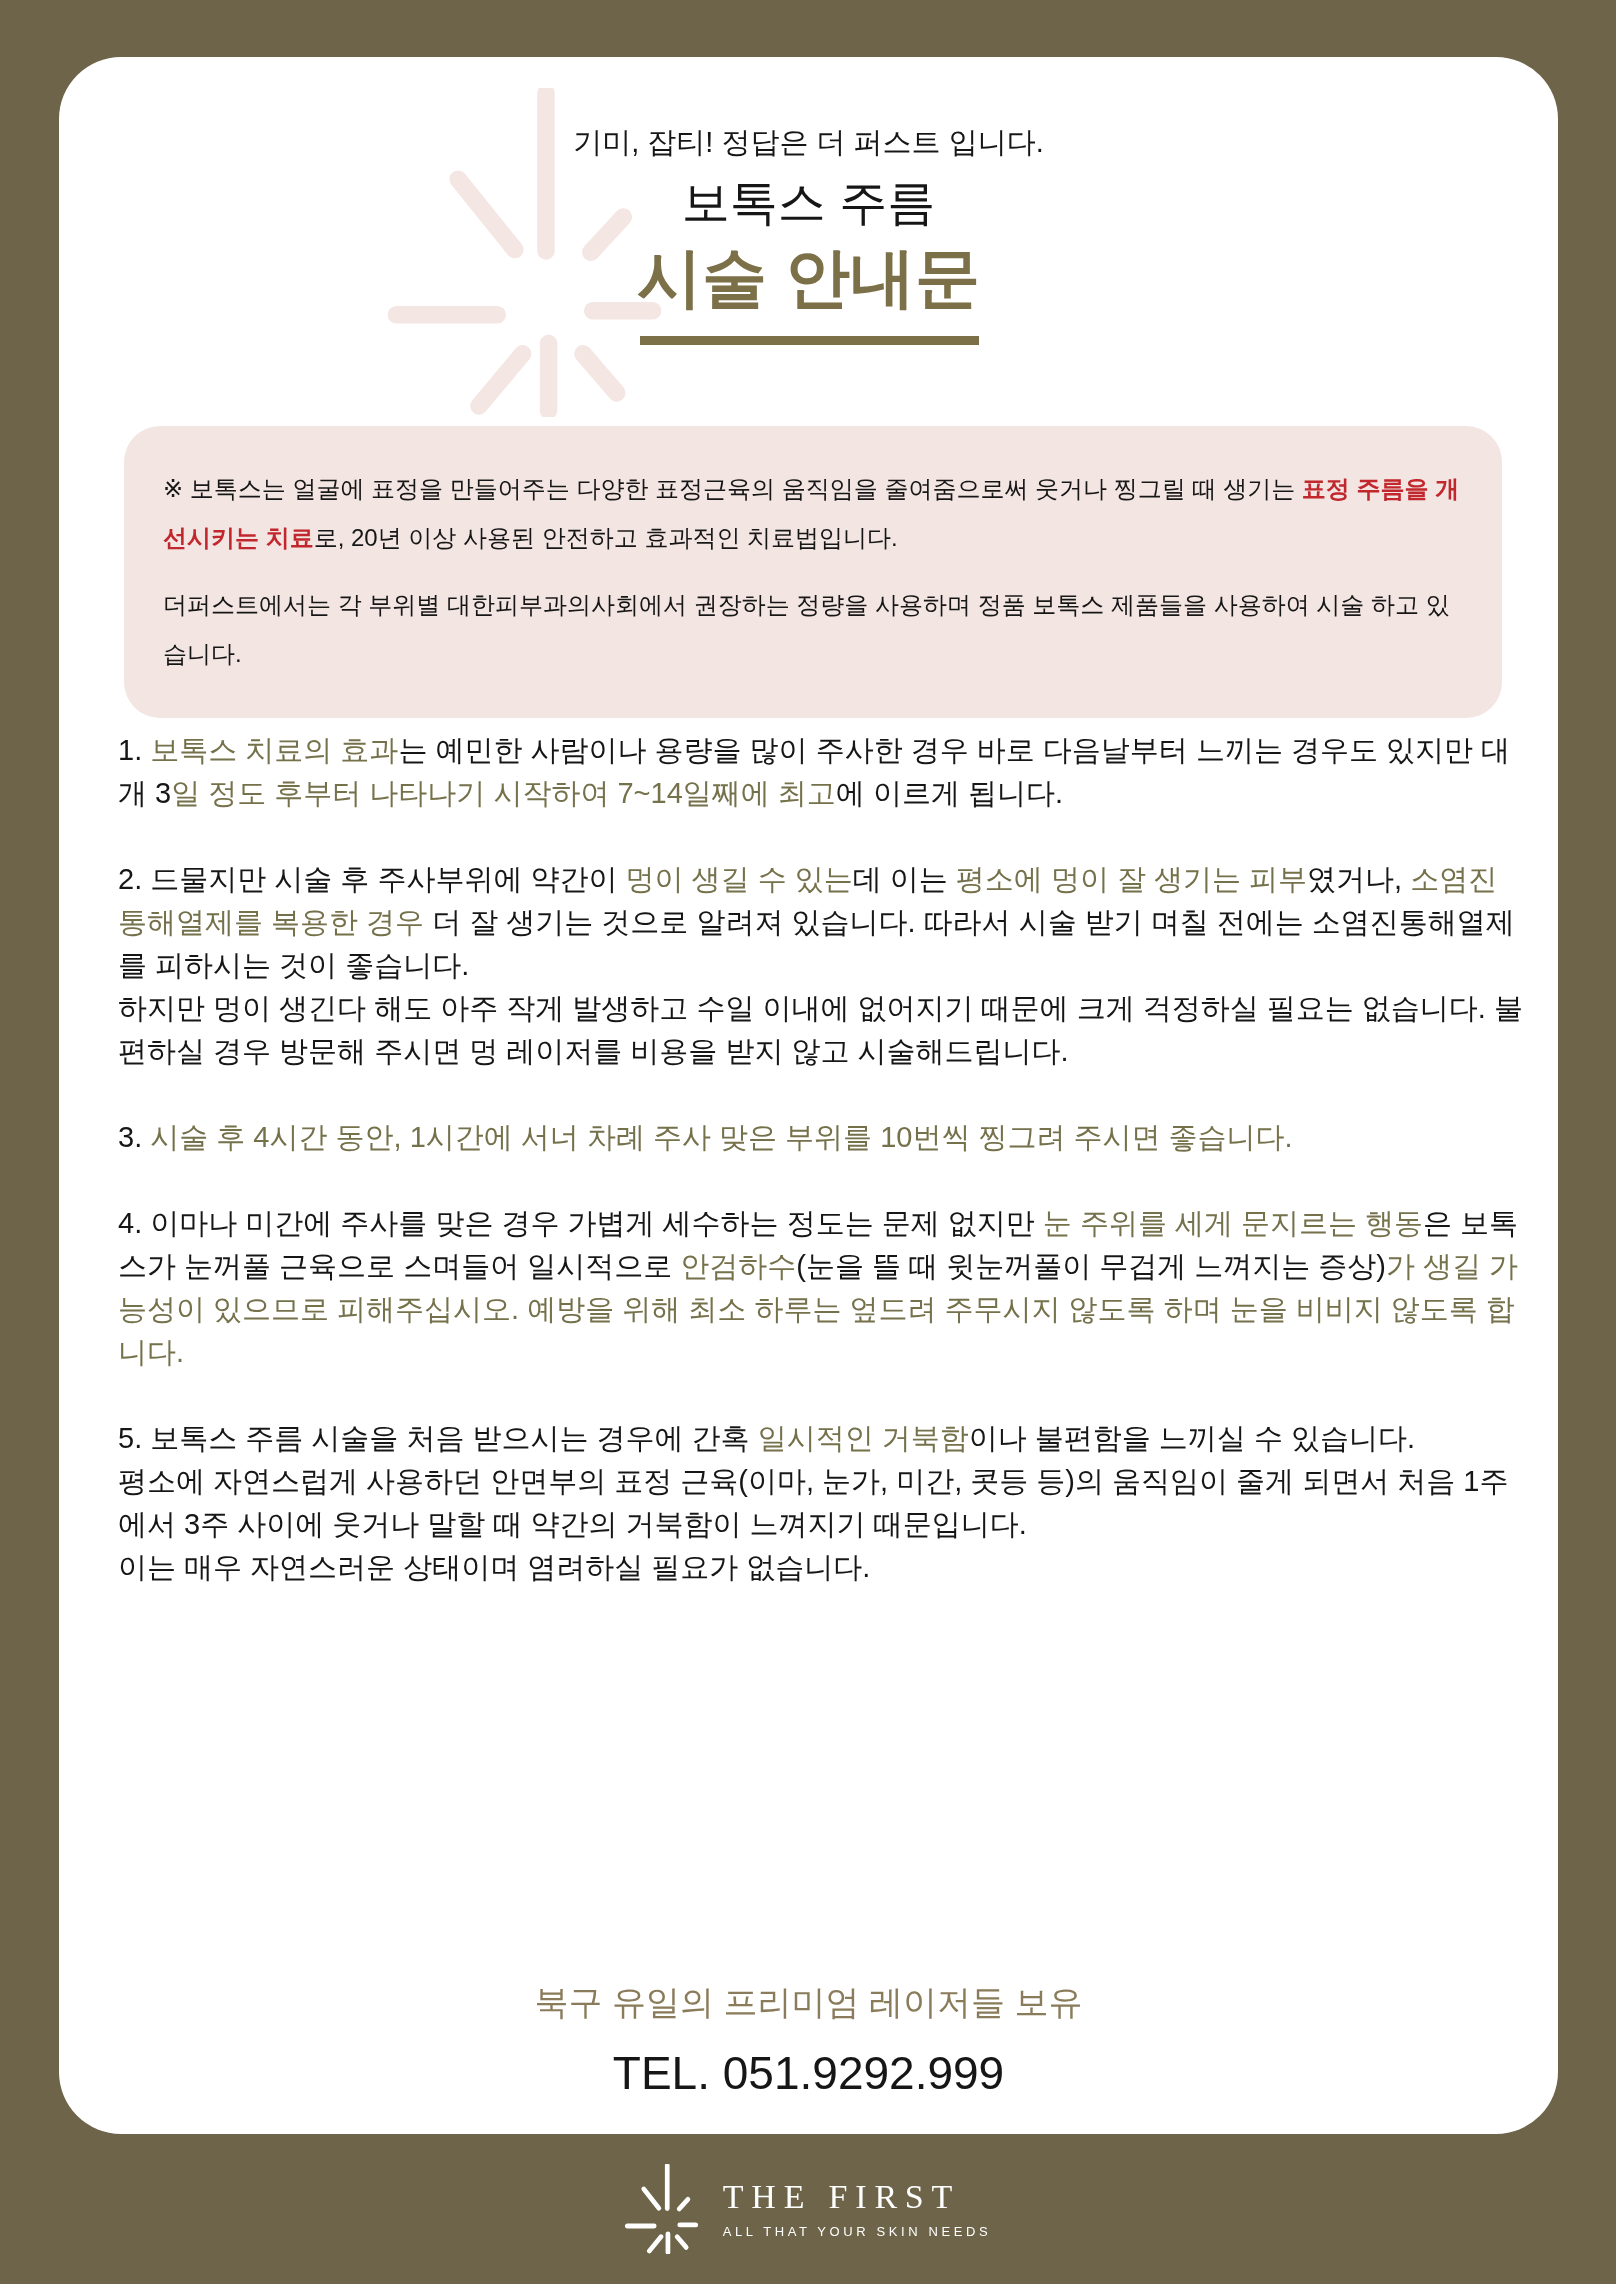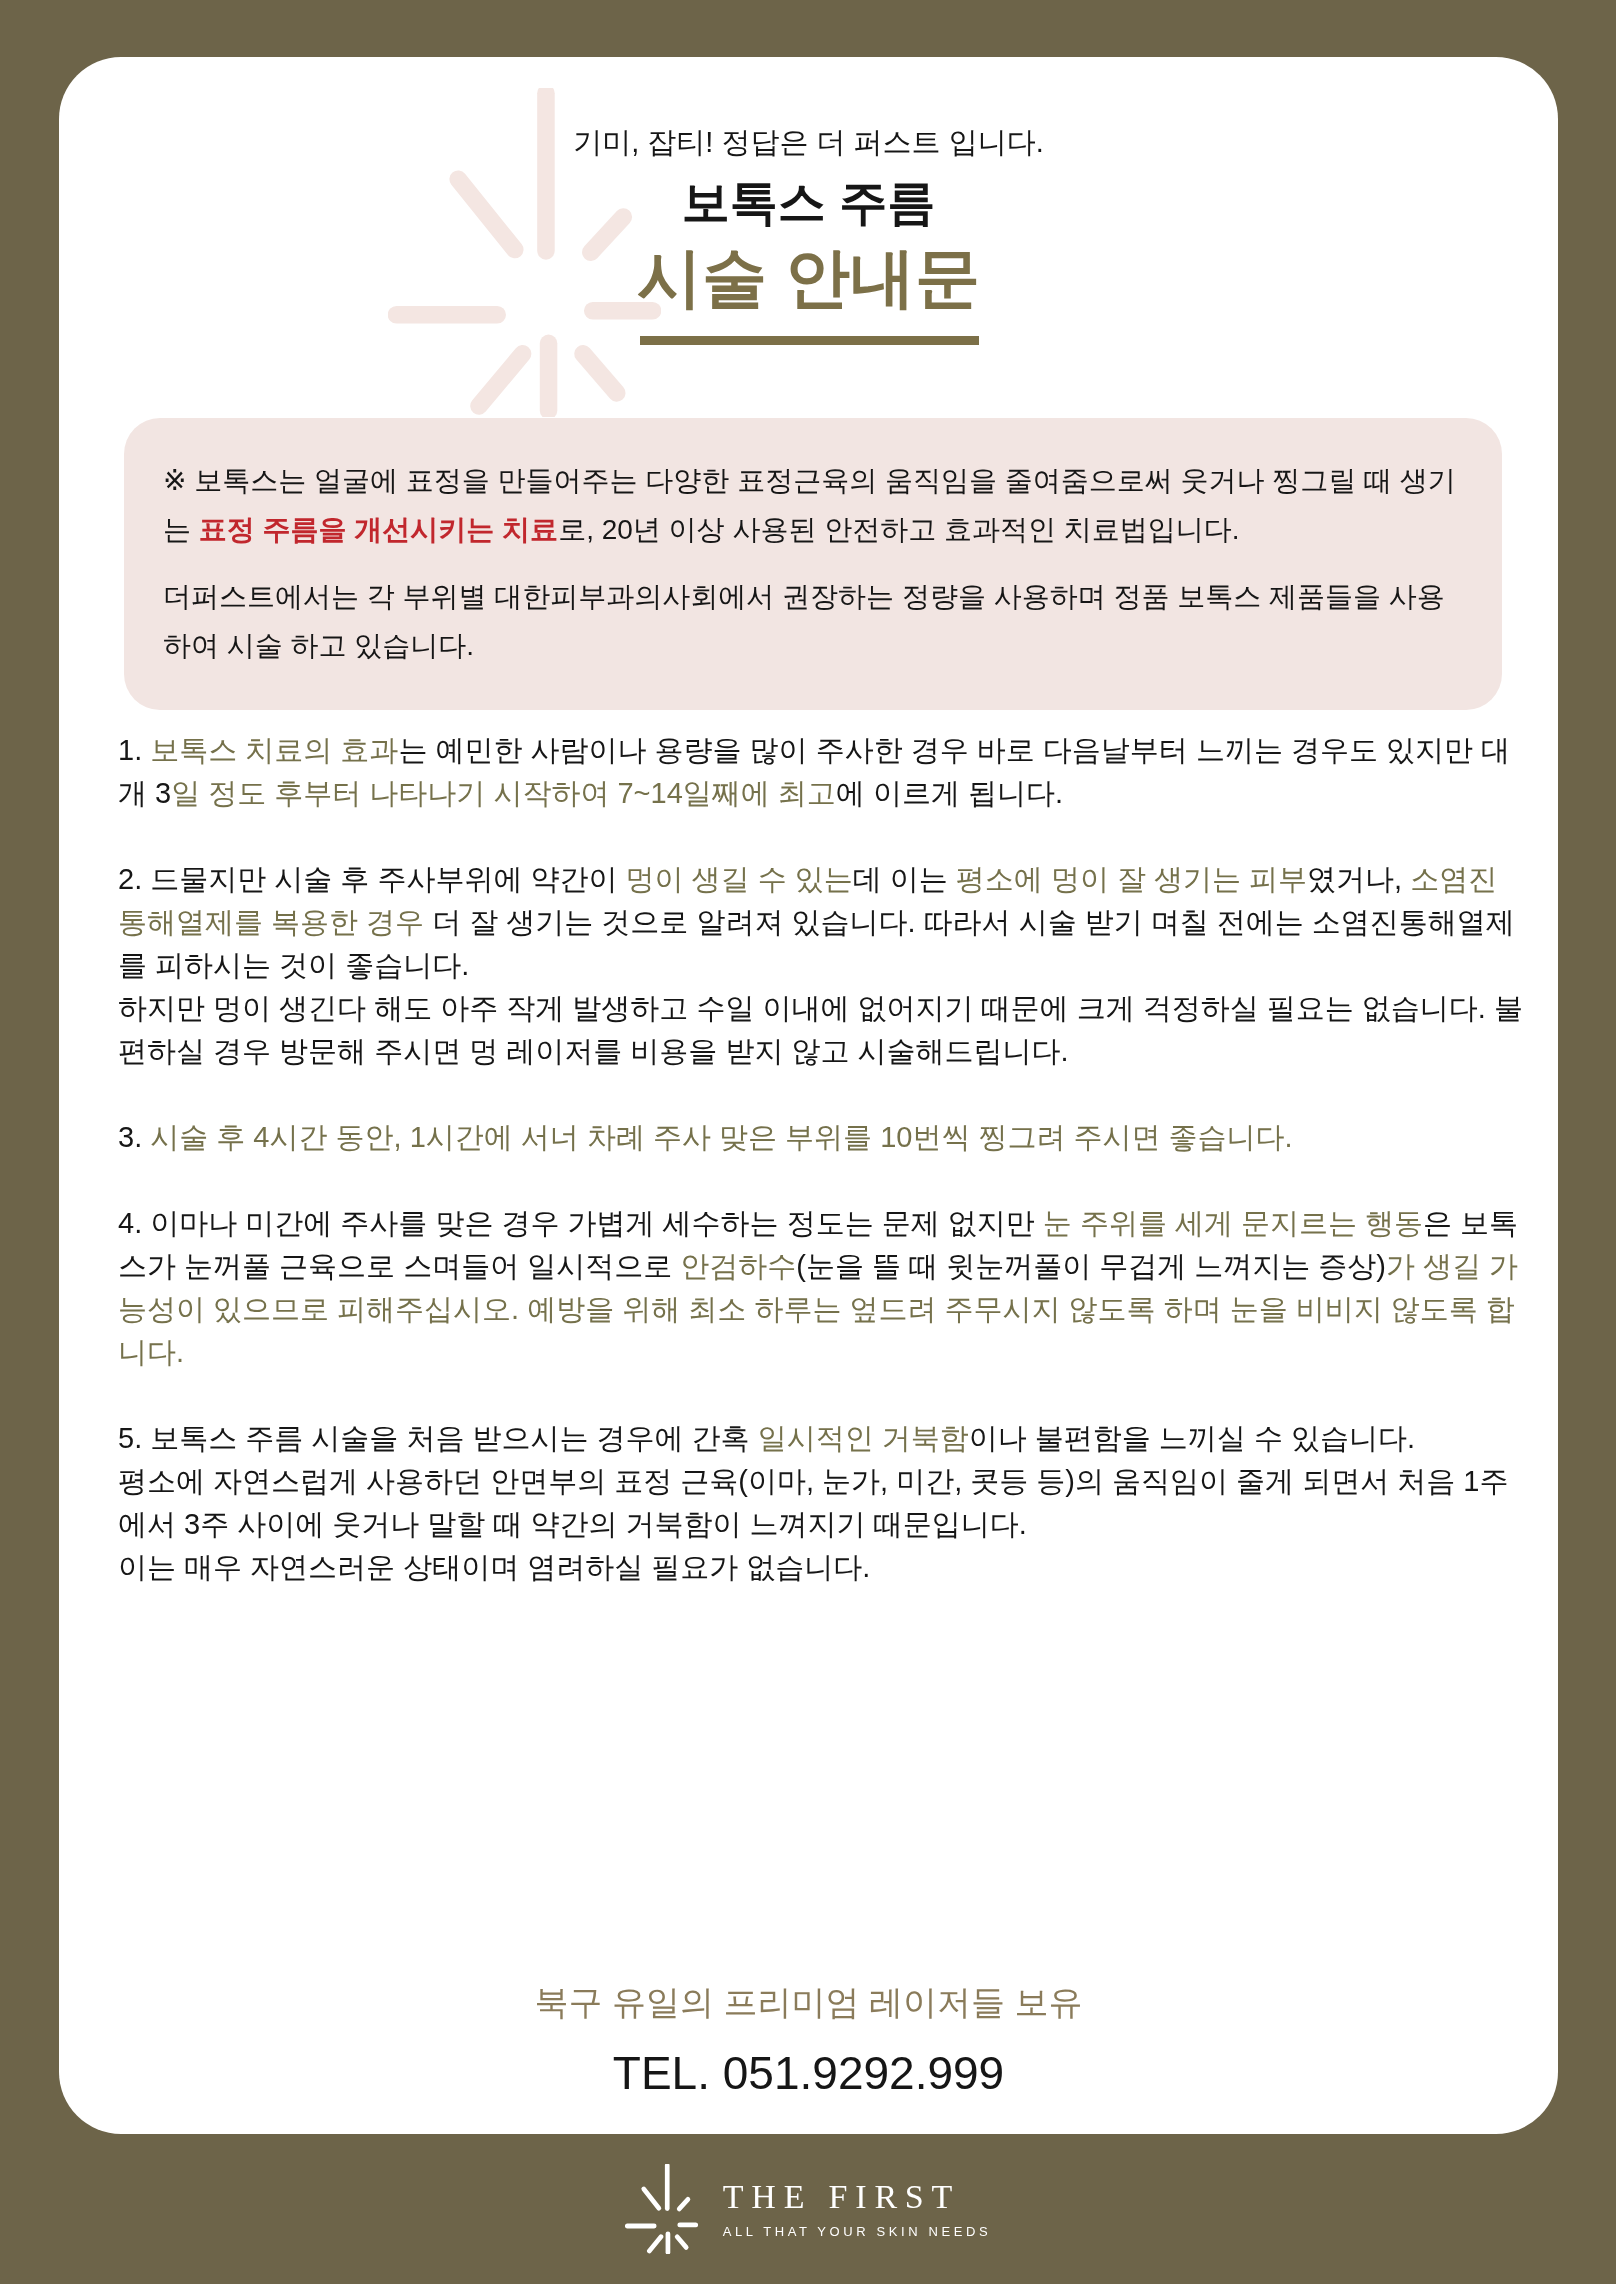--- a/index.html
+++ b/index.html
@@ -13,24 +13,24 @@
     --sparkle-pink:#F4E6E2;
     --footer-tan:#8A7B5A;
     --ink:#161616;
   }
   .canvas{position:relative;width:1616px;height:2284px;background:var(--frame);overflow:hidden;}
   .page{position:absolute;left:59px;top:57px;width:1499px;height:2077px;background:#ffffff;border-radius:62px;}
   .sparkle-header{position:absolute;left:329px;top:31px;width:273px;height:329px;z-index:0;}
   .sparkle-header line{stroke:var(--sparkle-pink);stroke-width:27;stroke-linecap:round;}
   .header-text{position:absolute;left:0;right:0;top:0;z-index:1;text-align:center;color:var(--ink);}
   .tagline{position:absolute;top:68px;left:0;right:0;font-size:29px;line-height:1.2;}
-  .subtitle{position:absolute;top:117px;left:0;right:0;font-size:48px;font-weight:700;line-height:1.2;}
+  .subtitle{position:absolute;top:117px;left:0;right:0;font-size:48px;font-weight:400;line-height:1.2;}
   .main-title{position:absolute;top:182px;left:0;right:0;font-size:65px;font-weight:700;line-height:1.2;color:var(--title);margin:0;}
   .title-underline{position:absolute;top:279px;left:50%;margin-left:-169px;width:339px;height:8.5px;background:var(--title);}
-  .notice{position:absolute;left:65px;top:361px;width:1300px;background:var(--notice-bg);border-radius:36px;padding:38px 39px 40px 39px;font-size:28px;line-height:49px;color:var(--ink);z-index:1;}
+  .notice{position:absolute;left:65px;top:369px;width:1300px;background:var(--notice-bg);border-radius:36px;padding:38px 39px 40px 39px;font-size:24px;line-height:49px;color:var(--ink);z-index:1;}
   .notice p{margin:0;}
   .notice p + p{margin-top:18px;}
   .body-text{position:absolute;left:59px;top:672px;width:1406px;font-size:29px;line-height:43px;color:var(--ink);z-index:1;}
   .body-text p{margin:0 0 43px 0;}
   .c-olive{color:var(--body-accent);}
   .c-red{color:var(--red);font-weight:700;}
   .c-bold{font-weight:400;}
   .contact{position:absolute;left:0;right:0;top:1924px;text-align:center;z-index:1;}
   .contact-premium{font-size:34px;line-height:1.25;color:var(--footer-tan);}
   .contact-tel{font-size:46px;line-height:1.2;margin-top:22px;color:var(--ink);}

